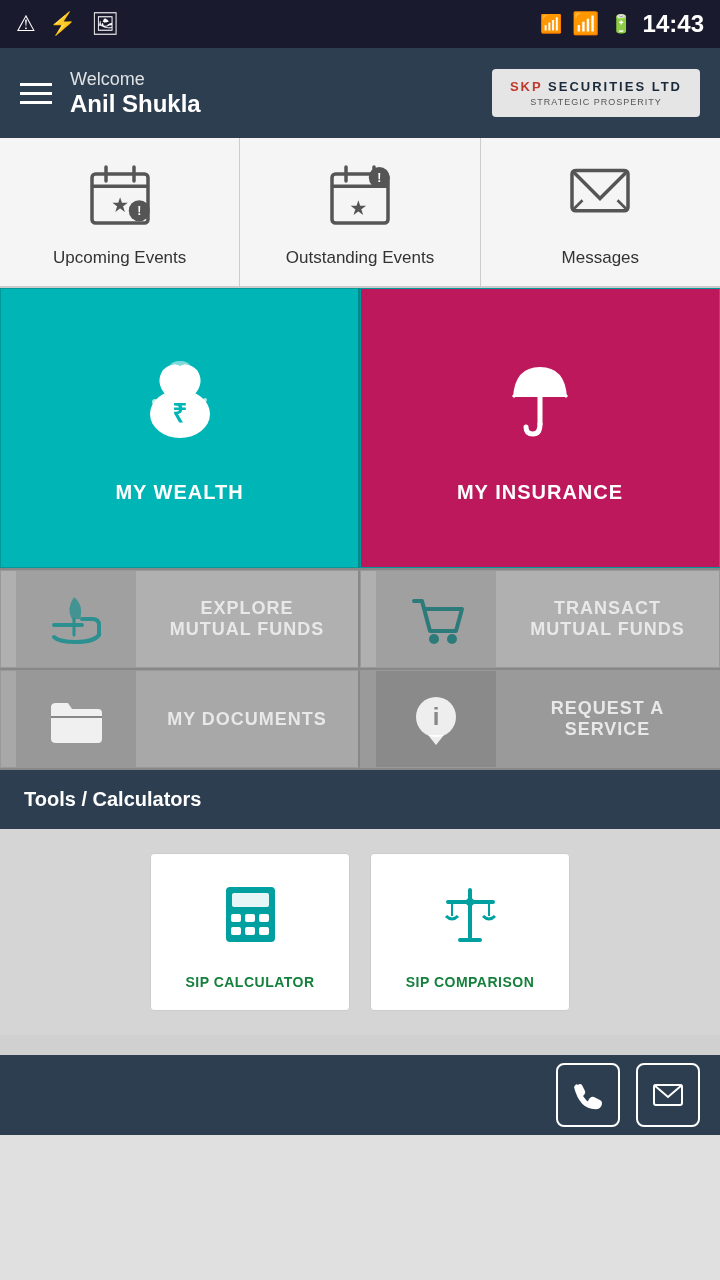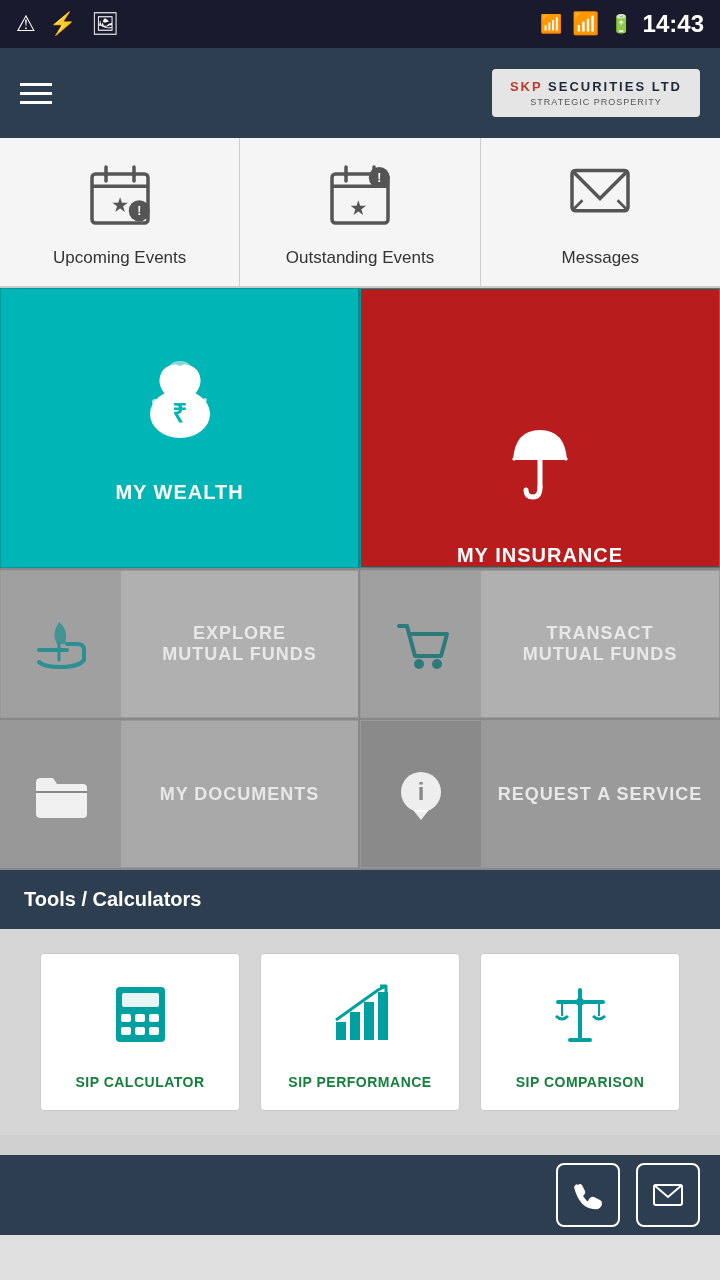--- a/index.html
+++ b/index.html
@@ -98,24 +98,25 @@
       letter-spacing: 1px;
       text-align: center;
     }
 
     
     .card-gray {
       background: #b0b0b0;
       display: flex;
       flex-direction: row;
       align-items: center;
-      height: 148px;
+      height: 98px;
       border: 1px solid #999;
       cursor: pointer;
       overflow: hidden;
+      padding-left: 15px;
     }
     .card-gray-icon-wrap {
       width: 120px;
       display: flex;
       align-items: center;
       justify-content: center;
       background: #a0a0a0;
       height: 100%;
       flex-shrink: 0;
     }
@@ -207,20 +208,24 @@
     <span style="font-size:24px; font-weight:bold;">14:43</span>
   </div>
 </div>
 
 <div class="header">
   <div class="header-left">
     <div class="hamburger">
       <span></span>
         <span></span>
         <span></span>
+    </div>
+    <div class="header-text">
+      <div class="welcome">Welcome</div>
+      <div class="name">Anil Shukla</div>
     </div>
   </div>
   <div class="header-logo">
     <div style="text-align:center;">
       <div style="font-size:13px; font-weight:900; color:#1a2a3a; letter-spacing:2px;">
         <span style="color:#c0392b;">SKP</span> SECURITIES LTD
       </div>
       <div style="font-size:9px; color:#555; letter-spacing:1px; margin-top:3px;">STRATEGIC PROSPERITY</div>
     </div>
   </div>
@@ -280,21 +285,21 @@
 
         <text x="45" y="70" text-anchor="middle" fill="#00b5b5" font-size="26" font-weight="bold">₹</text>
 
         <circle cx="20" cy="50" r="3" fill="white" opacity="0.7"></circle>
         <circle cx="70" cy="48" r="2" fill="white" opacity="0.7"></circle>
         <circle cx="68" cy="58" r="3" fill="white" opacity="0.5"></circle>
       </svg>
     </div>
     <div class="card-label-large">MY WEALTH</div>
   </div>
-  <div class="card-teal" style="background:#b91c1c;justify-content:flex-end;">
+  <div class="card-teal" style="background:#be185d;">
     <div class="card-icon-large">
       <svg width="90" height="90" viewBox="0 0 90 90" fill="none">
         <path d="M45 15 Q20 15 18 45 Q18 45 45 45 Q72 45 72 45 Q70 15 45 15Z" fill="white"></path>
         <line x1="45" y1="45" x2="45" y2="72" stroke="white" stroke-width="5" stroke-linecap="round"></line>
         <path d="M45 72 Q45 82 38 82 Q31 82 31 75" stroke="white" stroke-width="5" stroke-linecap="round" fill="none"></path>
 
         <path d="M18 45 Q30 32 45 32 Q60 32 72 45" stroke="white" stroke-width="3" fill="none"></path>
       </svg>
     </div>
     <div class="card-label-large">MY INSURANCE</div>
@@ -372,35 +377,20 @@
           <rect x="27" y="45" width="10" height="8" rx="2" fill="white"></rect>
           <rect x="41" y="45" width="10" height="8" rx="2" fill="white"></rect>
         </svg>
       </div>
       <div class="tool-label">SIP CALCULATOR</div>
     </div>
     <div class="tool-card">
       <div class="tool-icon">
         <svg class="svg-icon-tool" viewBox="0 0 65 65" fill="none">
 
-          <rect x="8" y="40" width="10" height="18" fill="#00a0a0"></rect>
-          <rect x="22" y="30" width="10" height="28" fill="#00a0a0"></rect>
-          <rect x="36" y="20" width="10" height="38" fill="#00a0a0"></rect>
-          <rect x="50" y="10" width="10" height="48" fill="#00a0a0"></rect>
-
-          <polyline points="8,38 22,28 36,18 50,8 58,4" stroke="#00a0a0" stroke-width="3" fill="none"></polyline>
-          <polyline points="52,4 58,4 58,10" stroke="#00a0a0" stroke-width="3" fill="none" stroke-linejoin="round"></polyline>
-        </svg>
-      </div>
-      <div class="tool-label">SIP PERFORMANCE</div>
-    </div>
-    <div class="tool-card">
-      <div class="tool-icon">
-        <svg class="svg-icon-tool" viewBox="0 0 65 65" fill="none">
-
           <line x1="32" y1="8" x2="32" y2="58" stroke="#00a0a0" stroke-width="4" stroke-linecap="round"></line>
 
           <line x1="10" y1="20" x2="55" y2="20" stroke="#00a0a0" stroke-width="4" stroke-linecap="round"></line>
 
           <line x1="14" y1="20" x2="14" y2="34" stroke="#00a0a0" stroke-width="2"></line>
           <line x1="10" y1="20" x2="18" y2="20" stroke="#00a0a0" stroke-width="2"></line>
 
           <line x1="51" y1="20" x2="51" y2="34" stroke="#00a0a0" stroke-width="2"></line>
 
           <path d="M8 34 Q14 40 20 34" stroke="#00a0a0" stroke-width="3" fill="none"></path>

